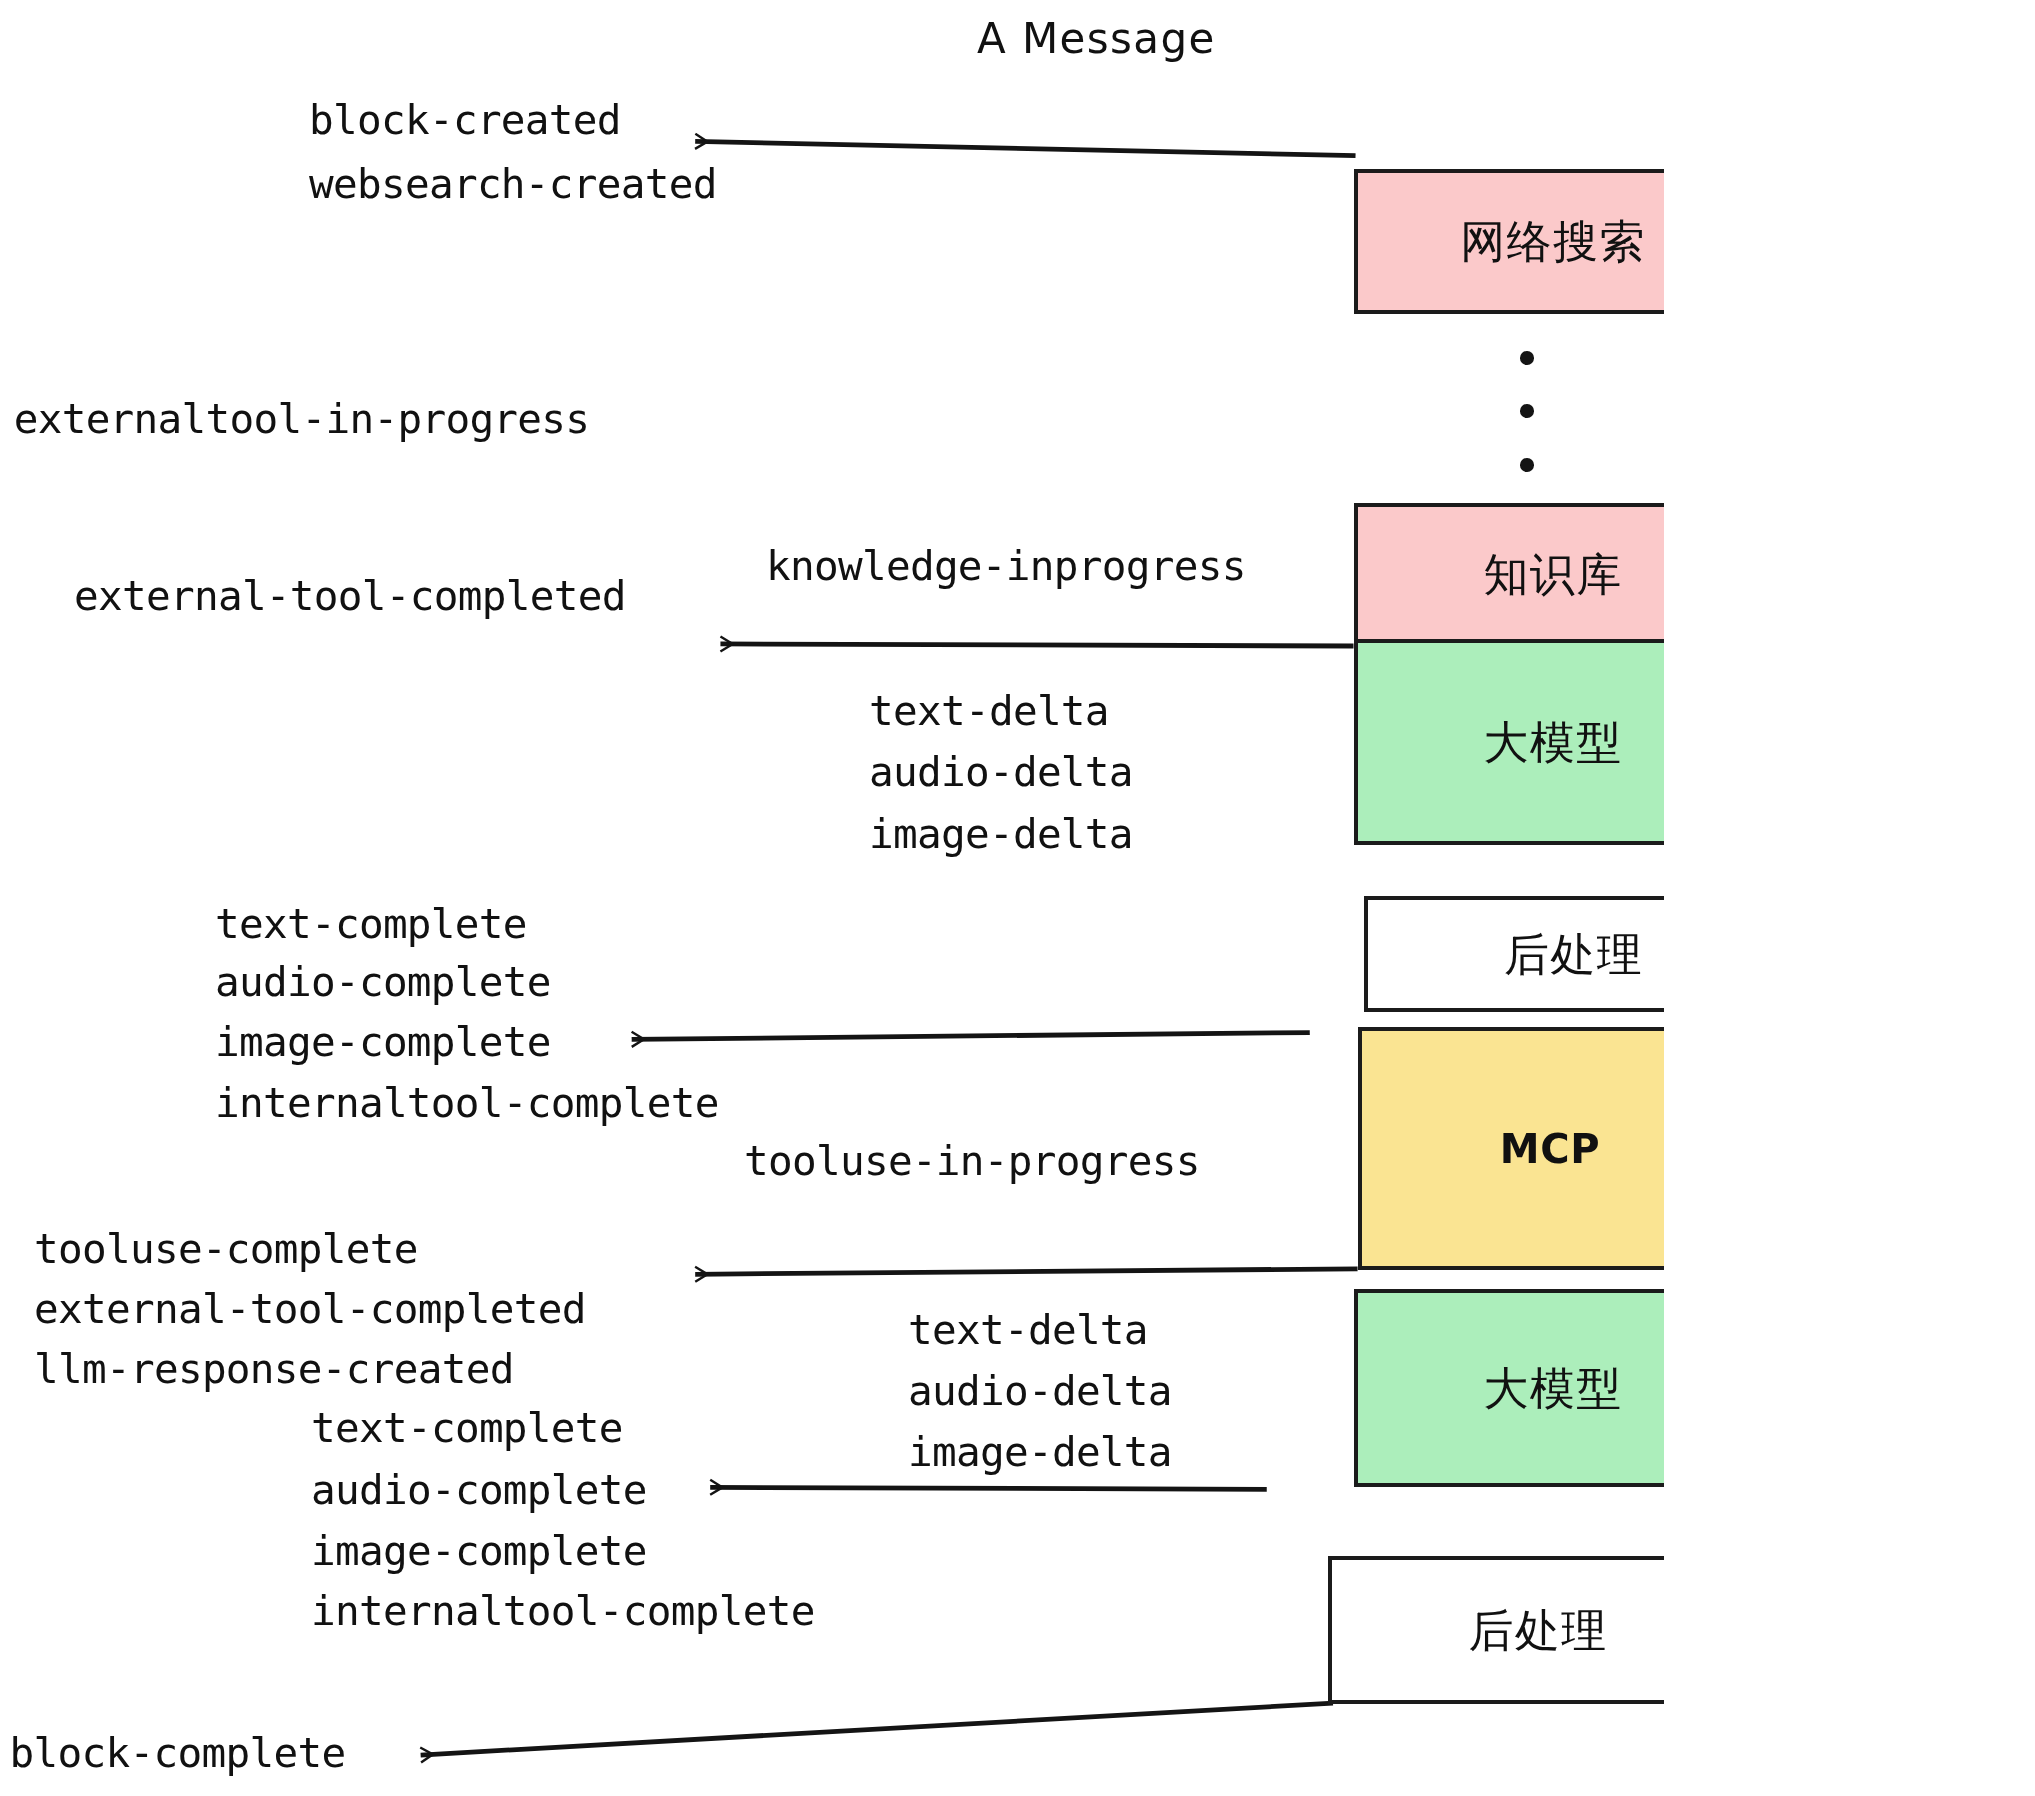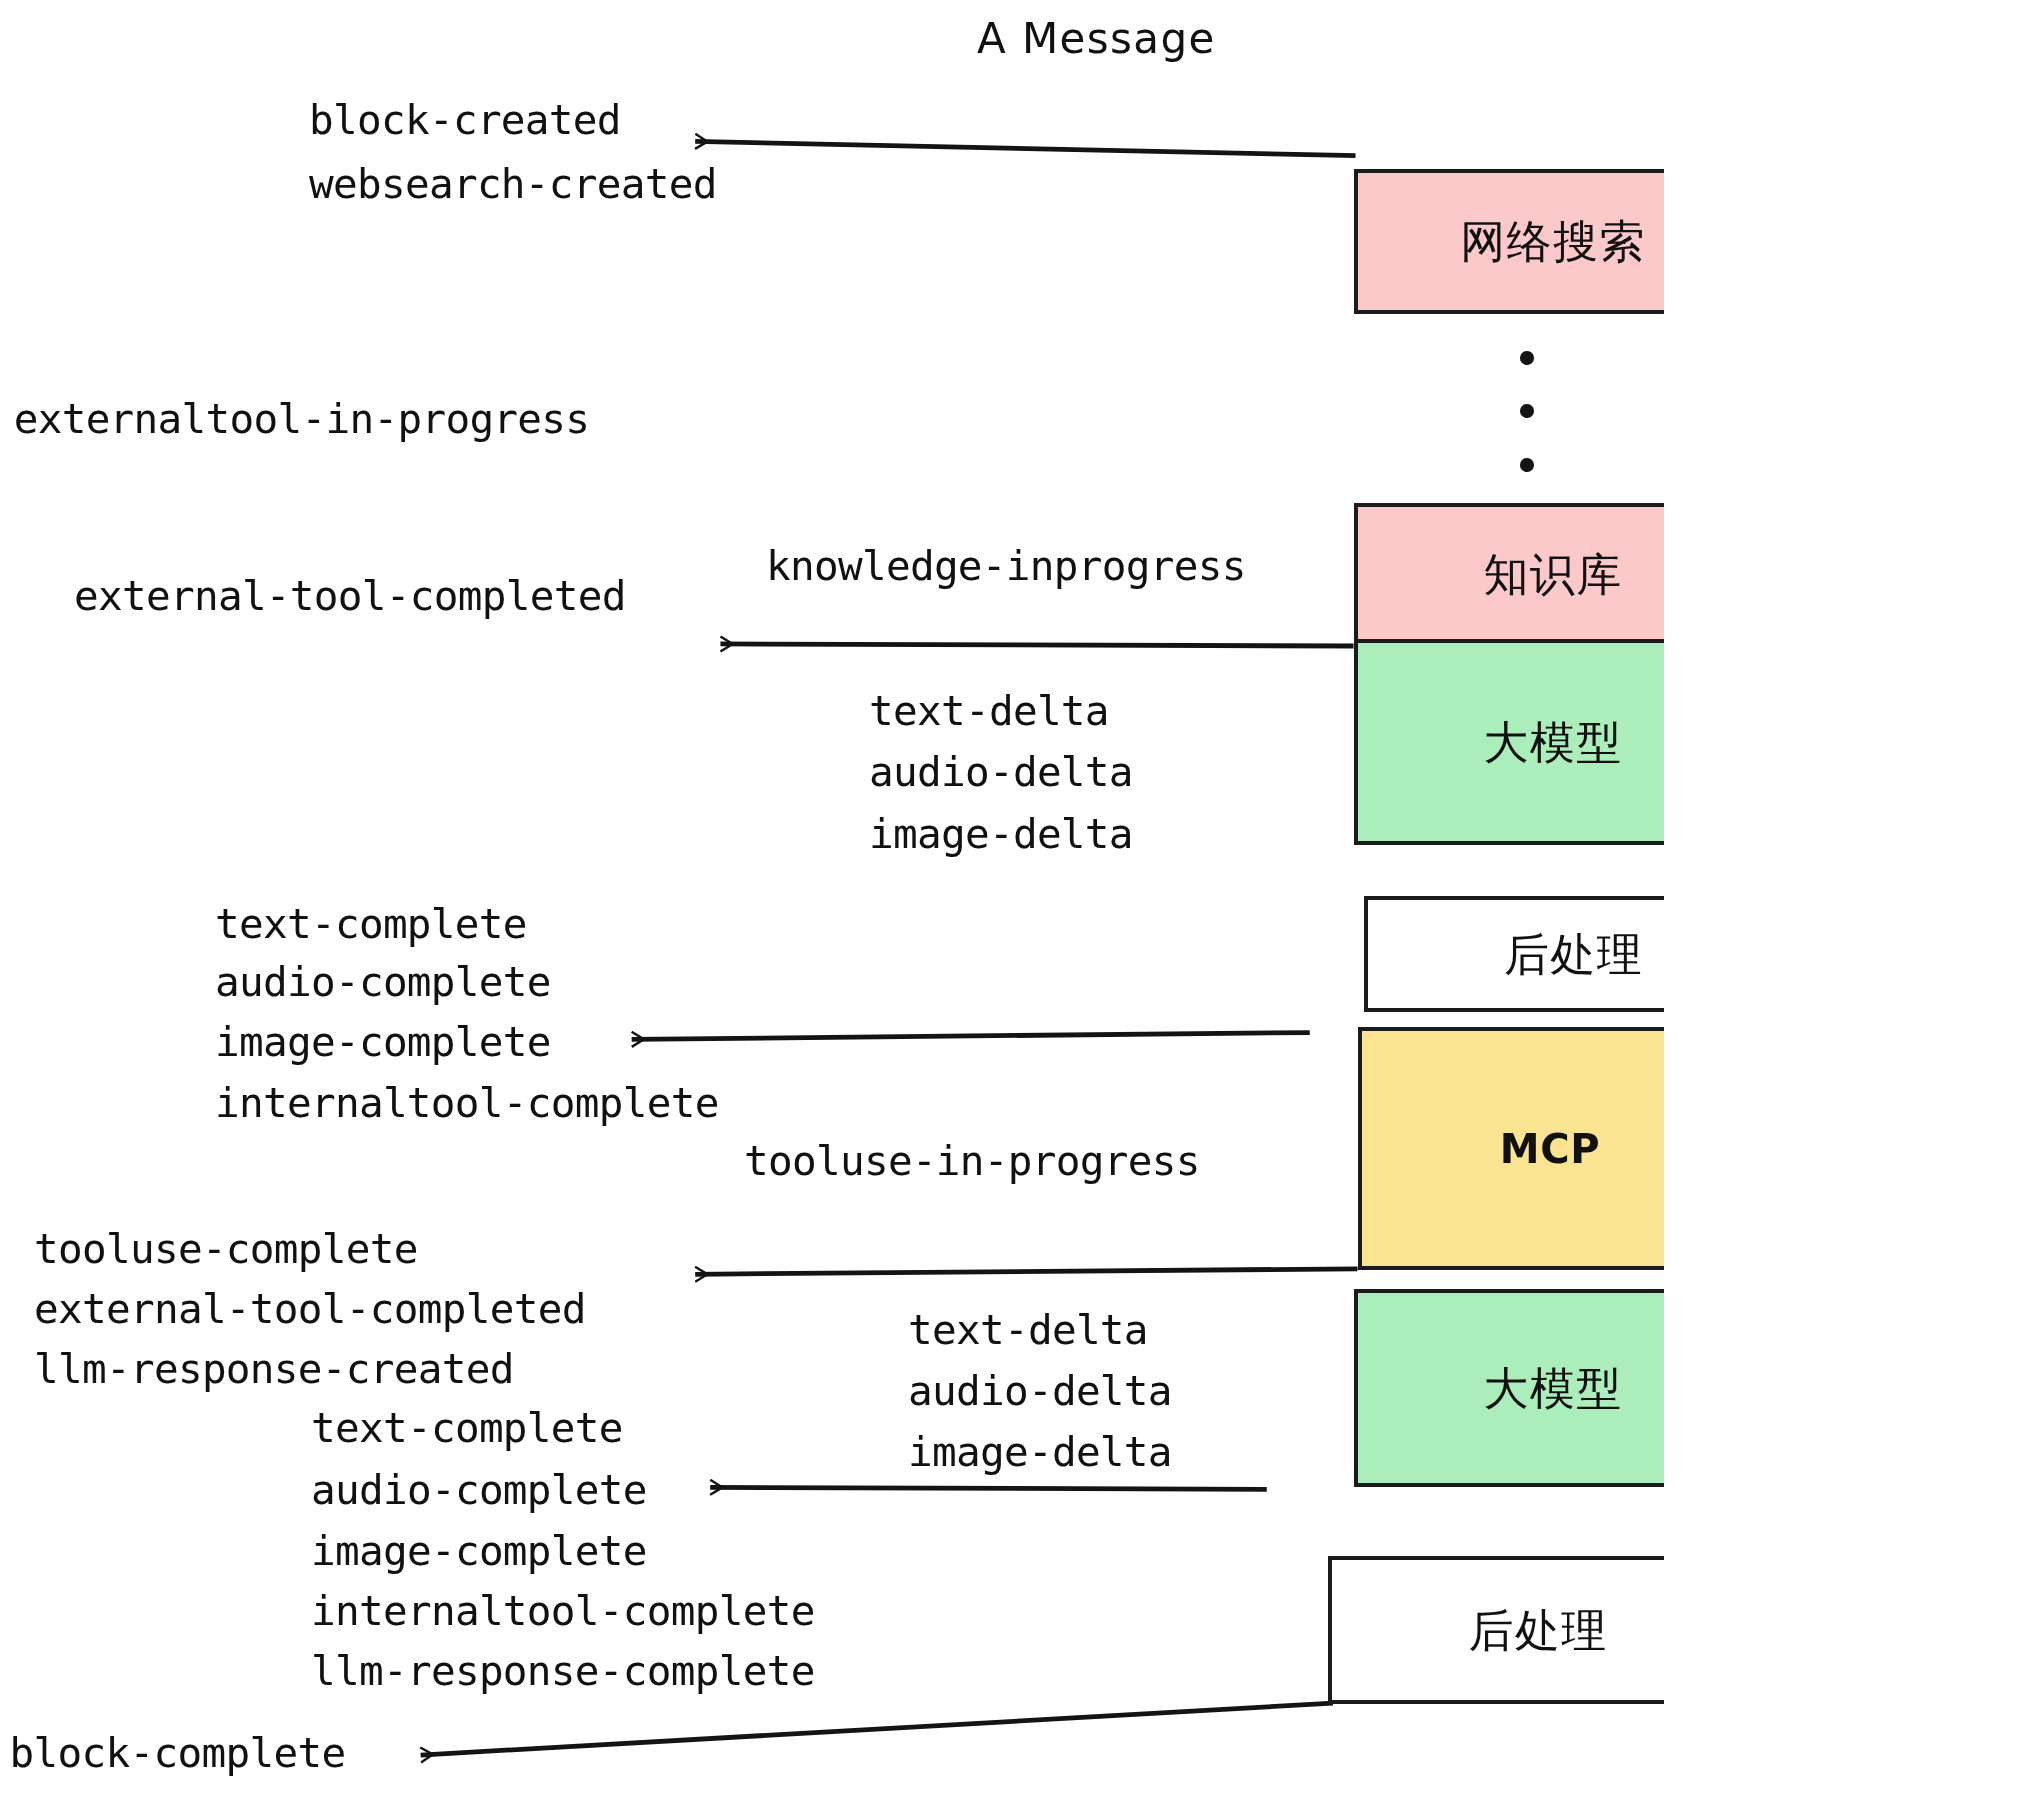--- a/index.html
+++ b/index.html
@@ -198,18 +198,17 @@
   <div class="evt" style="left:908px; top:1432px;">image-delta</div>
 
   <div class="evt" style="left:311px; top:1408px;">text-complete</div>
 
   <div class="evt" style="left:311px; top:1470px;">audio-complete</div>
 
   <div class="evt" style="left:311px; top:1531px;">image-complete</div>
 
   <div class="evt" style="left:311px; top:1591px;">internaltool-complete</div>
 
-  <div class="evt" style="left:311px; top:1651px;">llm-response-complete</div>
 
   <div class="evt" style="left:9.6px; top:1733px;">block-complete</div>
 
 </div>
 
 
 </body></html>

